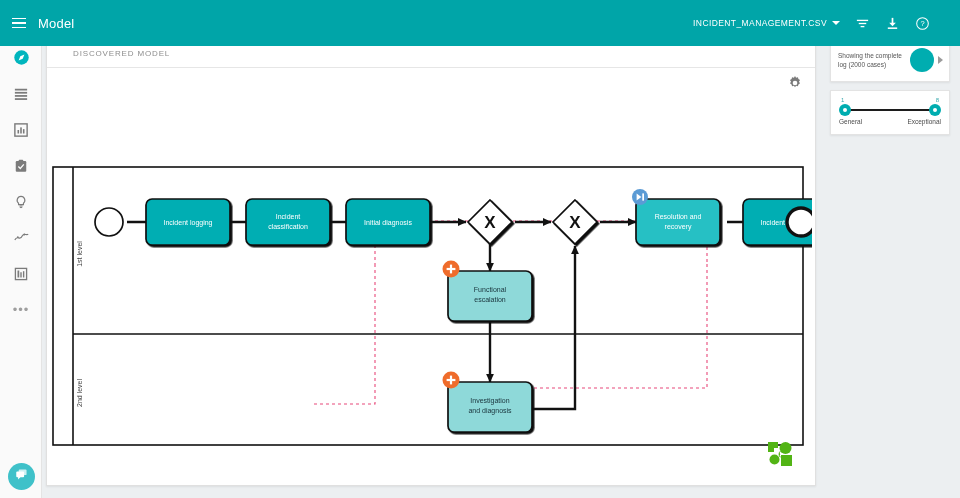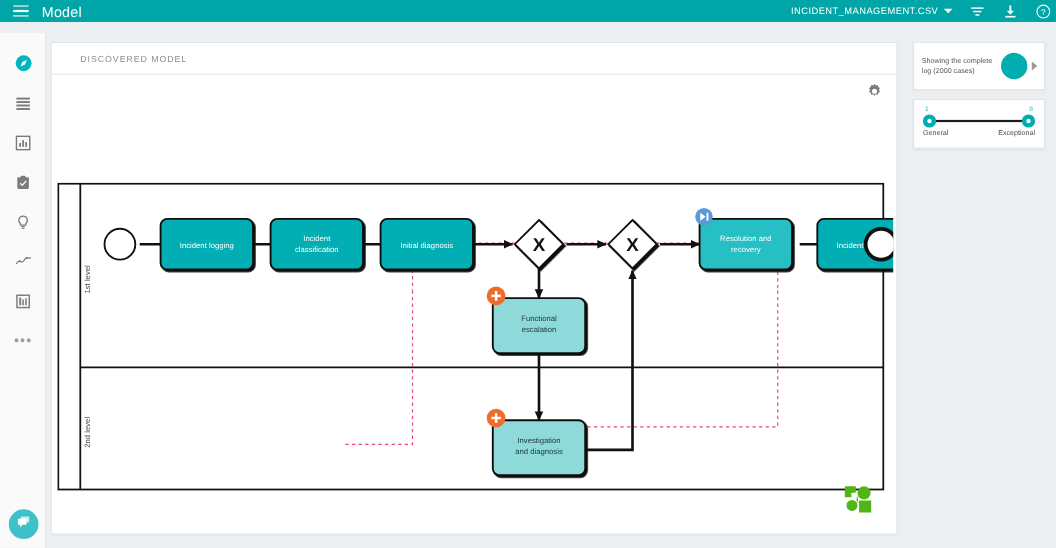--- a/index.html
+++ b/index.html
@@ -6,32 +6,32 @@
   html, body {
     width: 960px; height: 498px;
     font-family: "Liberation Sans", sans-serif;
     background: #eceff1;
     overflow: hidden;
   }
 
   
   .app-header {
     position: absolute; top: 0; left: 0;
-    width: 960px; height: 20px;
+    width: 960px; height: 46px;
     background: #00a5a8;
     display: flex; align-items: center;
     color: #ffffff;
     z-index: 30;
   }
   .hamburger { width: 38px; display: flex; flex-direction: column;
     align-items: center; justify-content: center; gap: 3px; cursor: pointer; }
   .hamburger i { display: block; width: 14px; height: 1.5px; background: #fff; }
   .app-title { font-size: 13px; letter-spacing: .2px; }
   .header-right { margin-left: auto; display: flex; align-items: center;
-    gap: 14px; padding-right: 4px; }
+    gap: 14px; padding-right: 30px; }
   .dataset-name { font-size: 8.5px; letter-spacing: .4px; cursor: pointer;
     display: flex; align-items: center; gap: 5px; }
   .chev-d { width: 0; height: 0; border-left: 4px solid transparent;
     border-right: 4px solid transparent; border-top: 4px solid #fff; }
   .hicon { width: 16px; height: 16px; display: flex; align-items: center;
     justify-content: center; cursor: pointer; }
   .hicon svg { display: block; }
 
   
   .rail {

